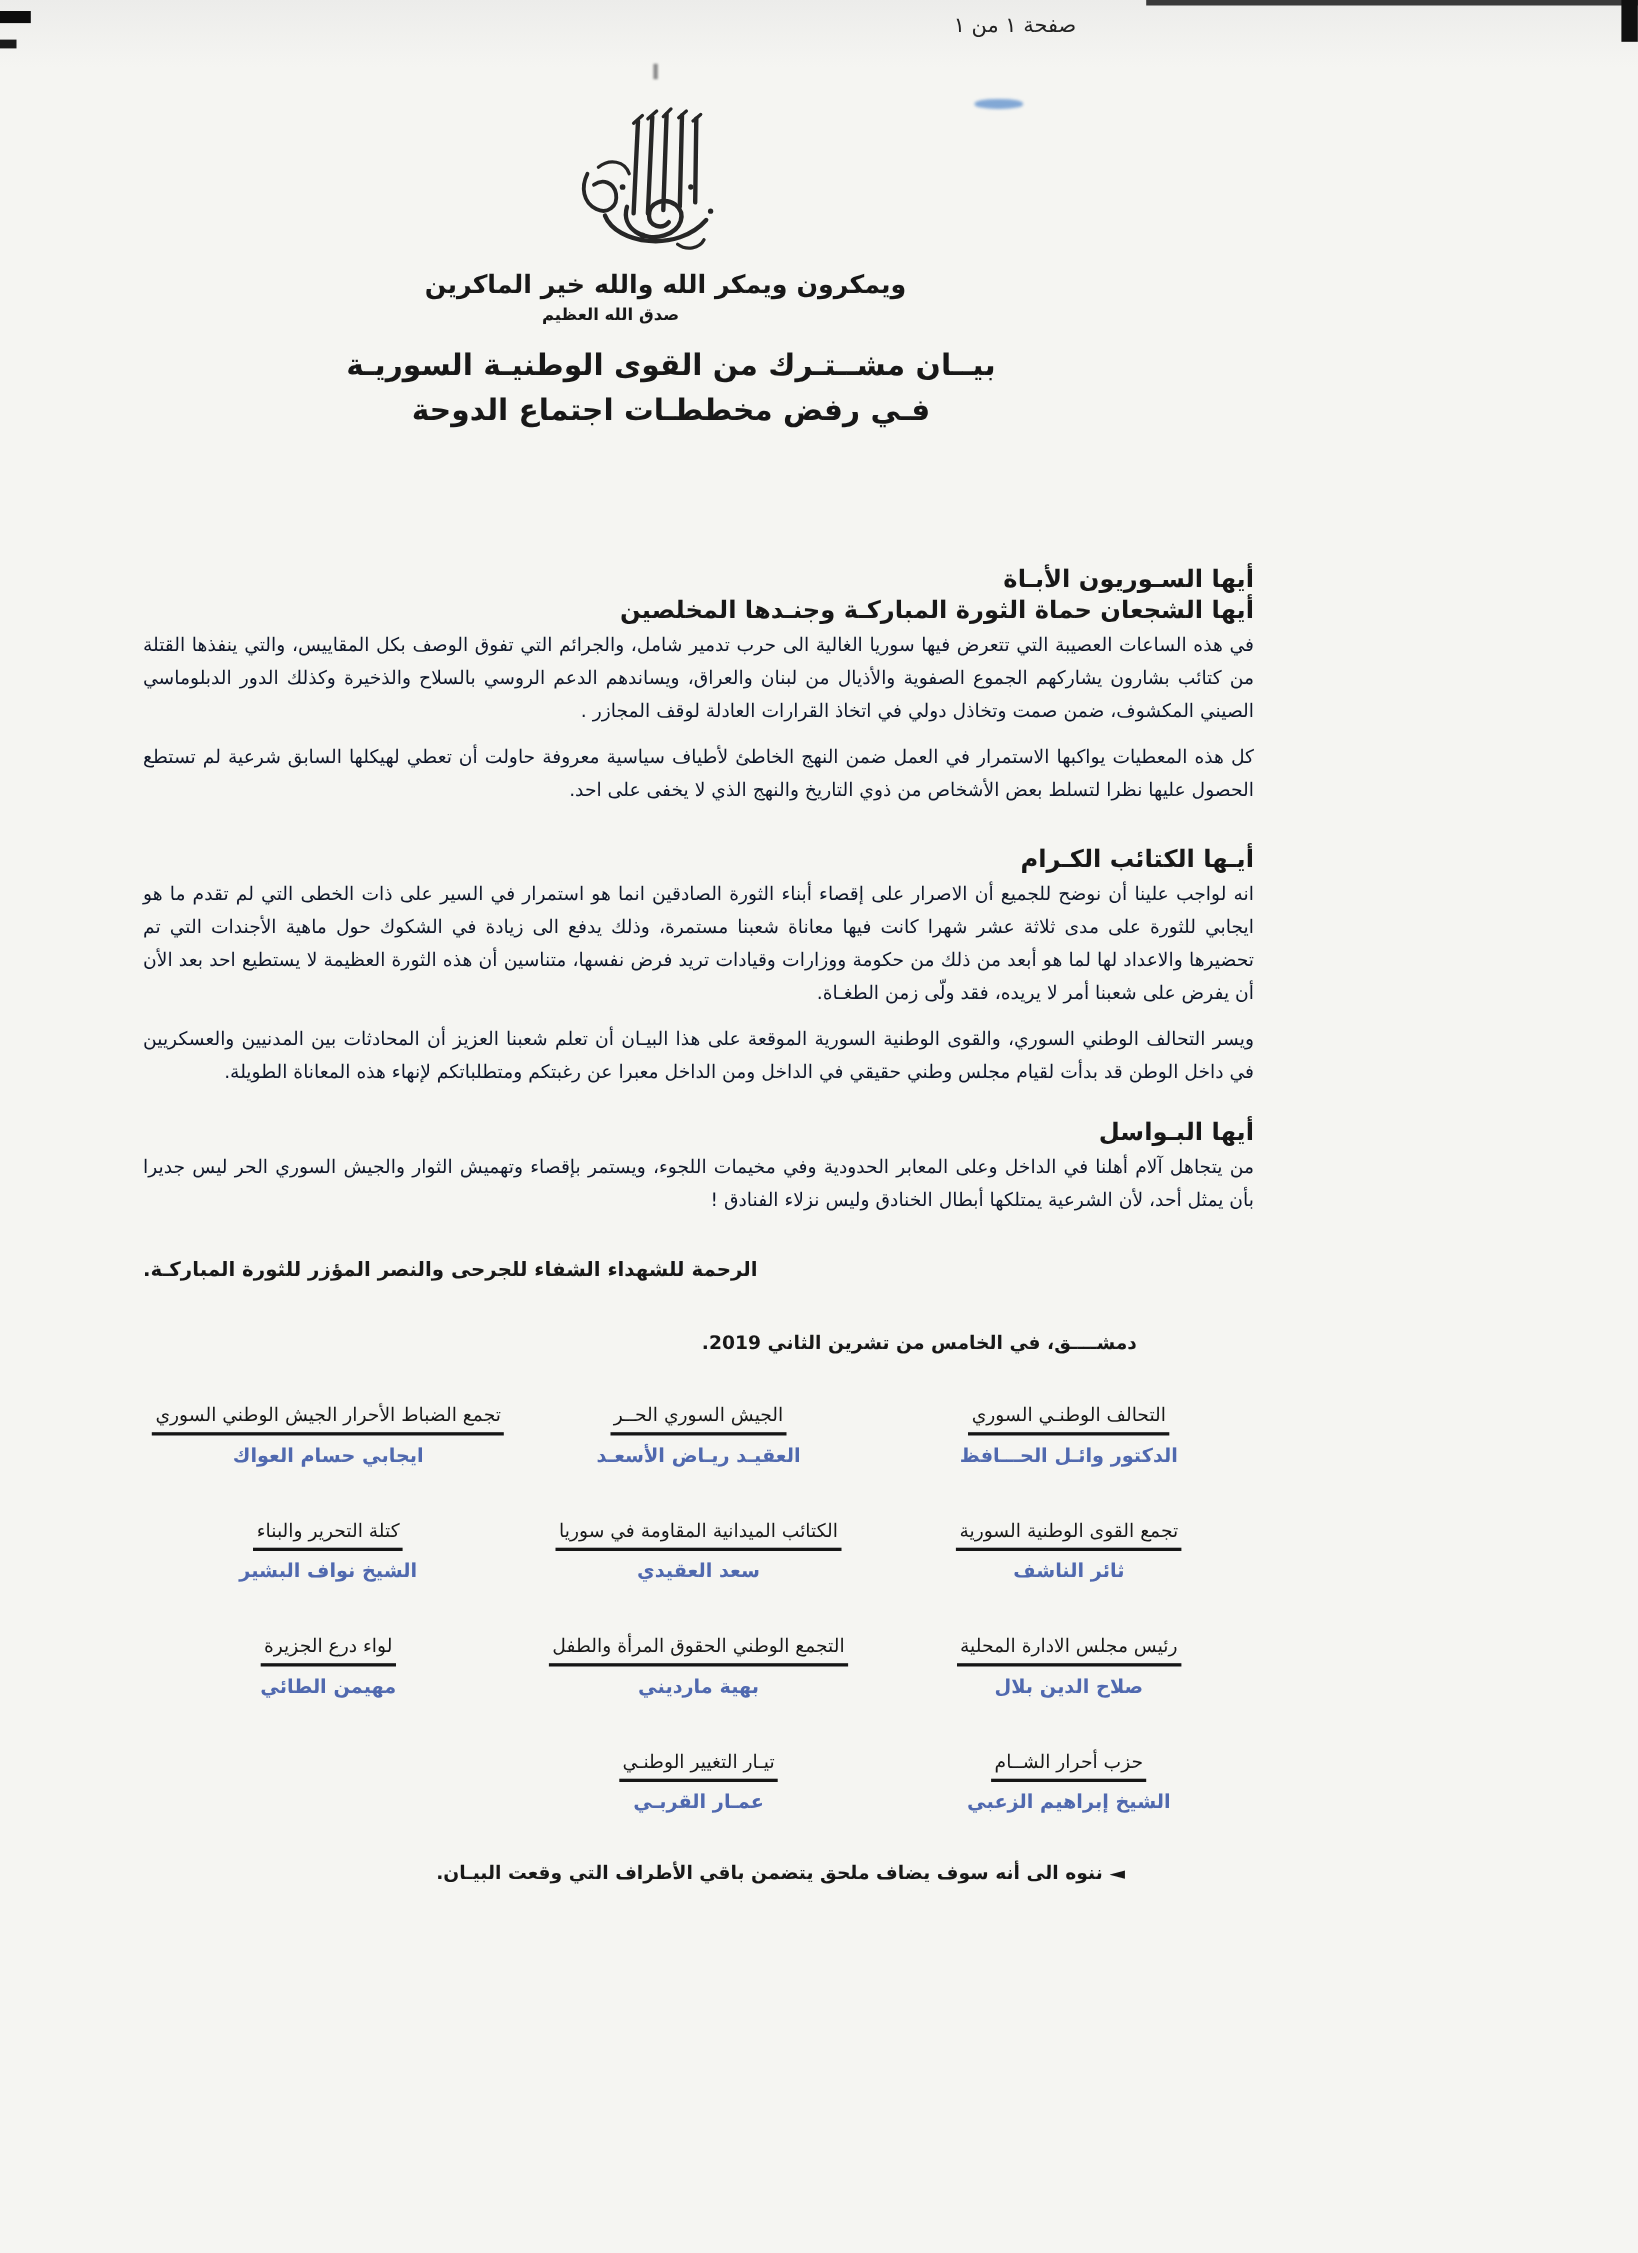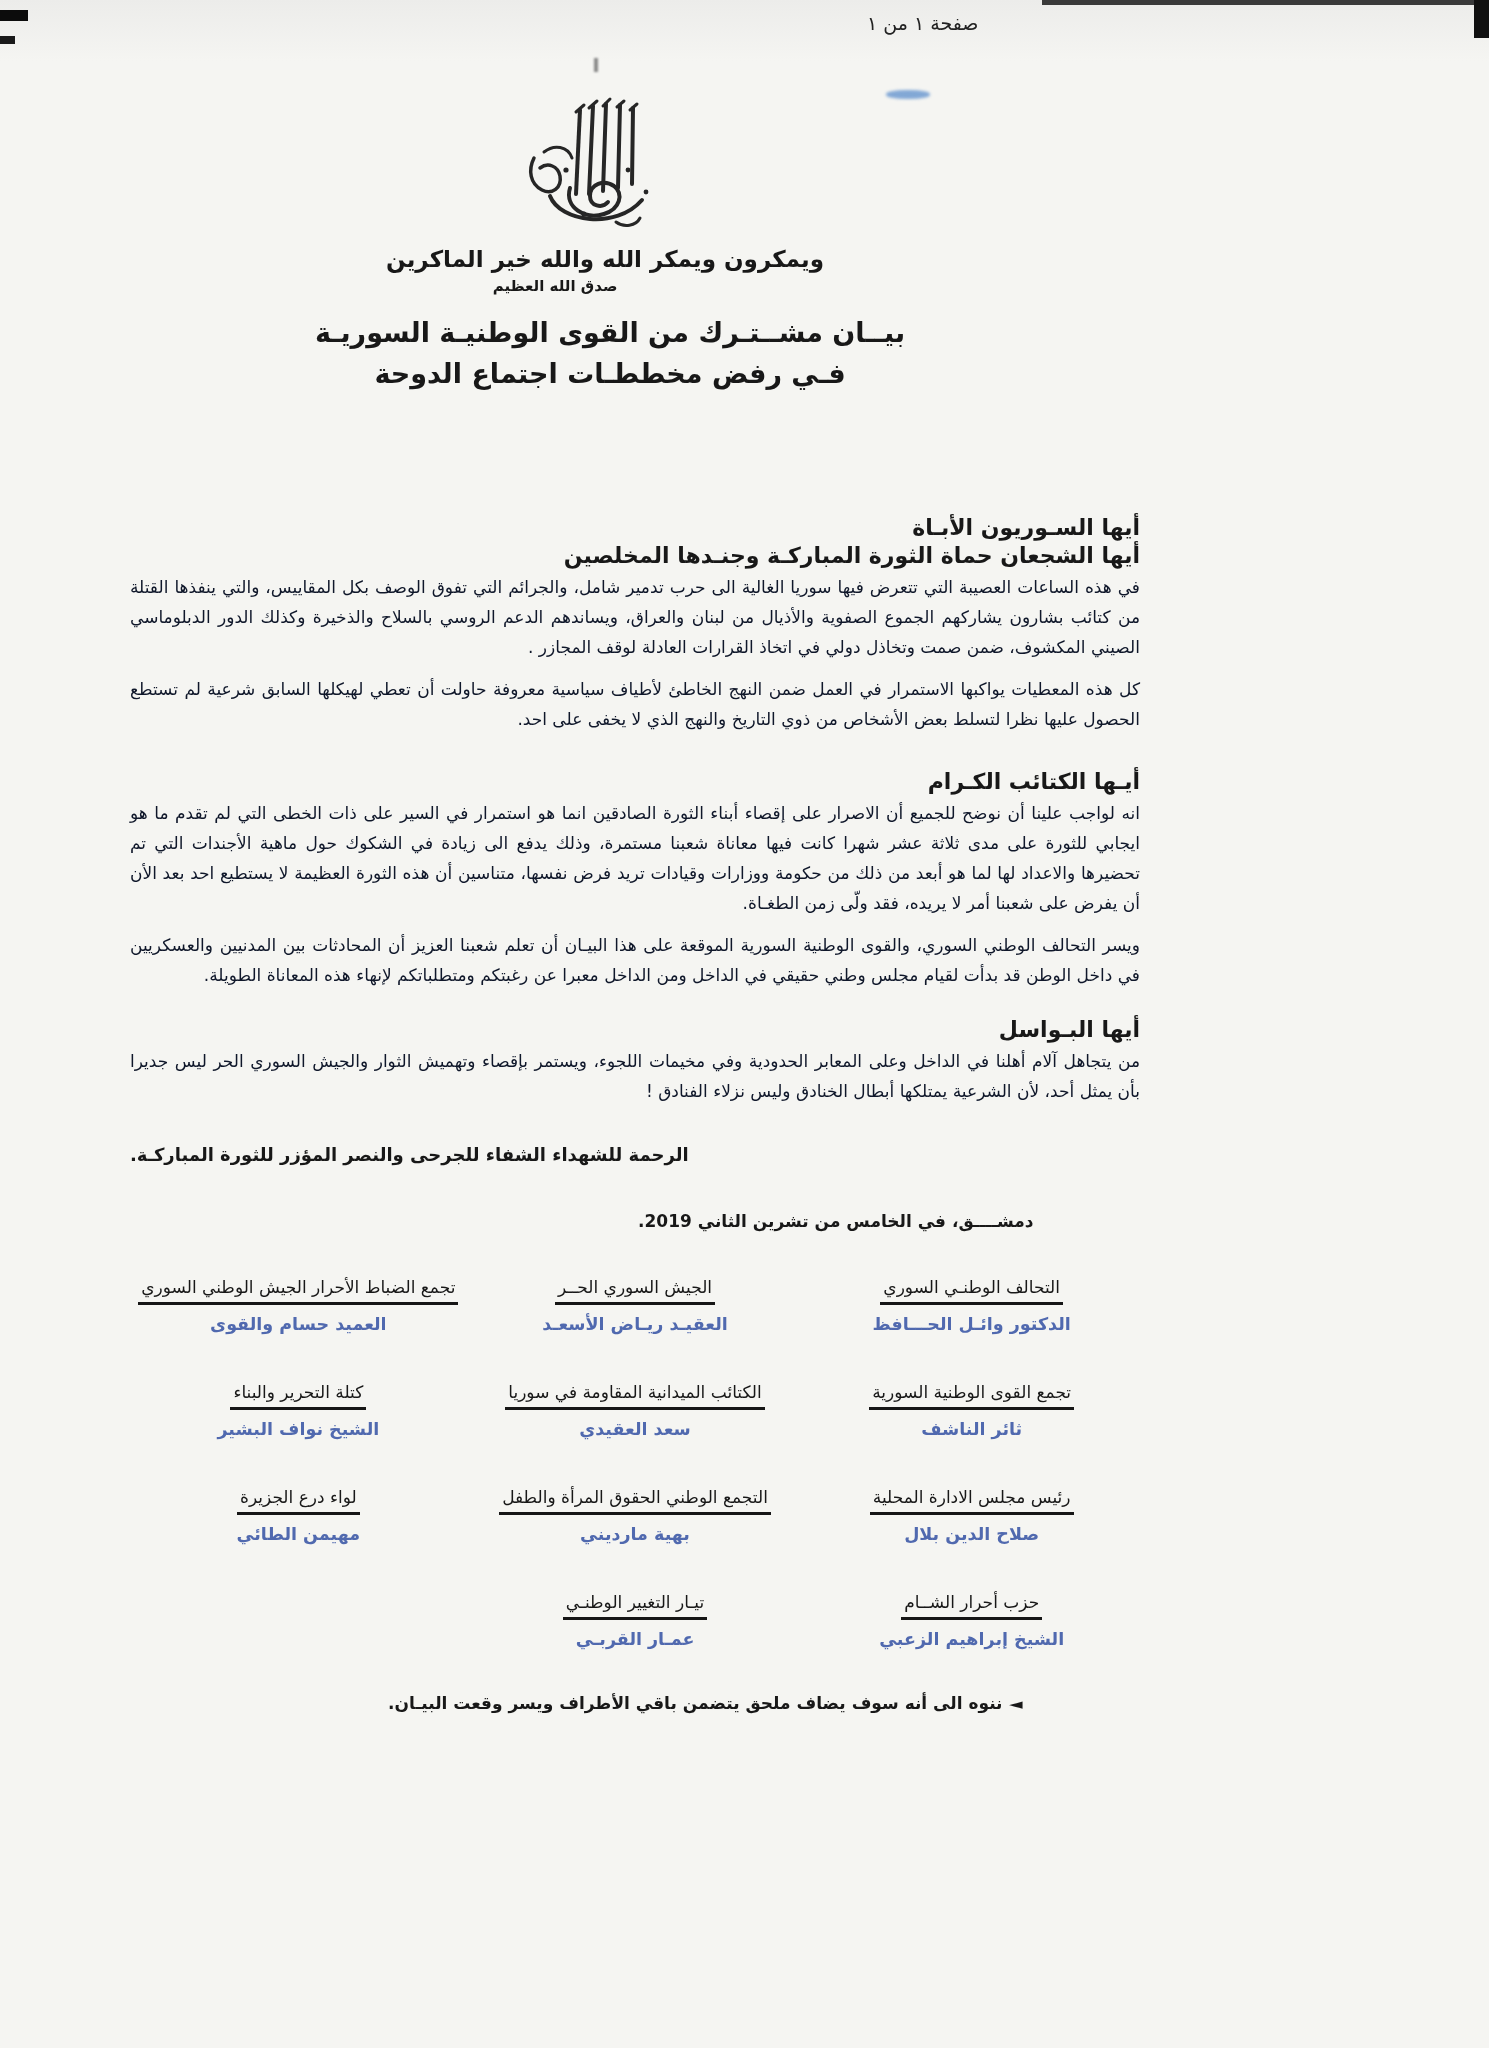--- a/index.html
+++ b/index.html
@@ -131,21 +131,21 @@
     <div class="sig-cell">
       <div class="sig-org">التحالف الوطنـي السوري</div>
       <div class="sig-name">الدكتور وائـل الحـــافظ</div>
     </div>
     <div class="sig-cell">
       <div class="sig-org">الجيش السوري الحــر</div>
       <div class="sig-name">العقيـد ريـاض الأسعـد</div>
     </div>
     <div class="sig-cell">
       <div class="sig-org">تجمع الضباط الأحرار الجيش الوطني السوري</div>
-      <div class="sig-name">العميد حسام والقوى</div>
+      <div class="sig-name">ايجابي حسام العواك</div>
     </div>
 
     <div class="sig-cell">
       <div class="sig-org">تجمع القوى الوطنية السورية</div>
       <div class="sig-name">ثائر الناشف</div>
     </div>
     <div class="sig-cell">
       <div class="sig-org">الكتائب الميدانية المقاومة في سوريا</div>
       <div class="sig-name">سعد العقيدي</div>
     </div>
@@ -171,16 +171,16 @@
       <div class="sig-org">حزب أحرار الشــام</div>
       <div class="sig-name">الشيخ إبراهيم الزعبي</div>
     </div>
     <div class="sig-cell">
       <div class="sig-org">تيـار التغيير الوطنـي</div>
       <div class="sig-name">عمـار القربـي</div>
     </div>
   </div>
 
   <div class="footnote">
-    <span class="arrow">◄</span><span>ننوه الى أنه سوف يضاف ملحق يتضمن باقي الأطراف ويسر وقعت البيـان.</span>
+    <span class="arrow">◄</span><span>ننوه الى أنه سوف يضاف ملحق يتضمن باقي الأطراف التي وقعت البيـان.</span>
   </div>
 
 </div>
 
 </body></html>

